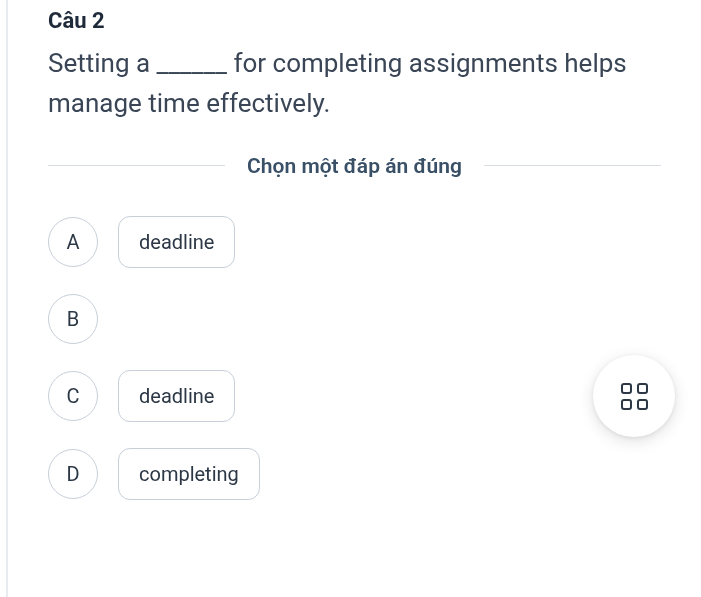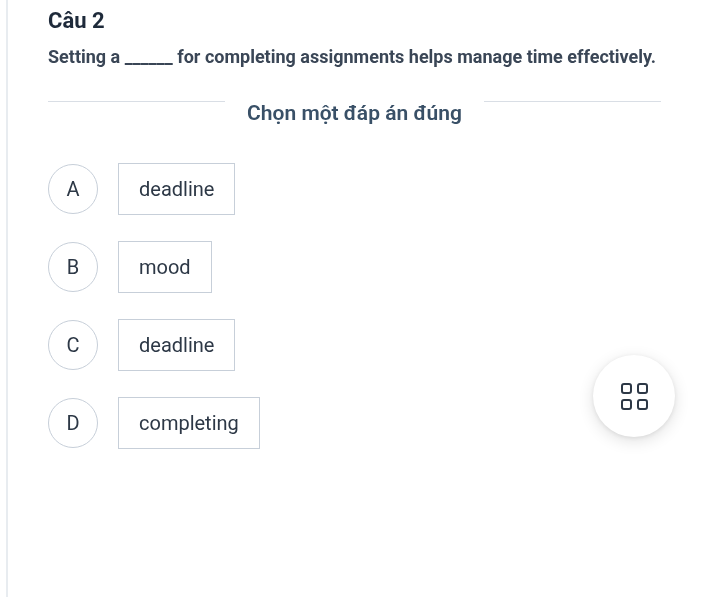--- a/index.html
+++ b/index.html
@@ -18,29 +18,29 @@
       margin-left: 6px;
       height: 100%;
     }
     .question-number {
       font-size: 22px;
       font-weight: 700;
       color: #1e2a3a;
       margin-bottom: 10px;
     }
     .question-text {
-      font-size: 18px;
+      font-size: 26px;
       color: #3a4656;
       line-height: 1.55;
       margin-bottom: 30px;
-      font-weight: 700;
+      font-weight: 400;
     }
     .divider-row {
       display: flex;
-      align-items: flex-start;
+      align-items: center;
       margin: 24px 0 38px 0;
     }
     .divider-line {
       flex: 1;
       height: 1px;
       background: #d9dee5;
     }
     .divider-label {
       padding: 0 22px;
       font-size: 21px;
@@ -66,21 +66,21 @@
       display: flex;
       align-items: center;
       justify-content: center;
       font-size: 20px;
       color: #2d3846;
       font-weight: 400;
       background: #fff;
     }
     .option-text {
       border: 1.5px solid #c7cfd9;
-      border-radius: 0;
+      border-radius: 12px;
       padding: 13px 20px;
       font-size: 20px;
       color: #2d3846;
       background: #fff;
       min-width: 0;
     }
     .fab {
       position: absolute;
       right: 26px;
       bottom: 160px;
@@ -120,21 +120,20 @@
     <div class="divider-line"></div>
   </div>
 
   <div class="options">
     <div class="option-row">
       <div class="option-letter">A</div>
       <div class="option-text">deadline</div>
     </div>
     <div class="option-row">
       <div class="option-letter">B</div>
-      <div class="option-text">mood</div>
     </div>
     <div class="option-row">
       <div class="option-letter">C</div>
       <div class="option-text">deadline</div>
     </div>
     <div class="option-row">
       <div class="option-letter">D</div>
       <div class="option-text">completing</div>
     </div>
   </div>

